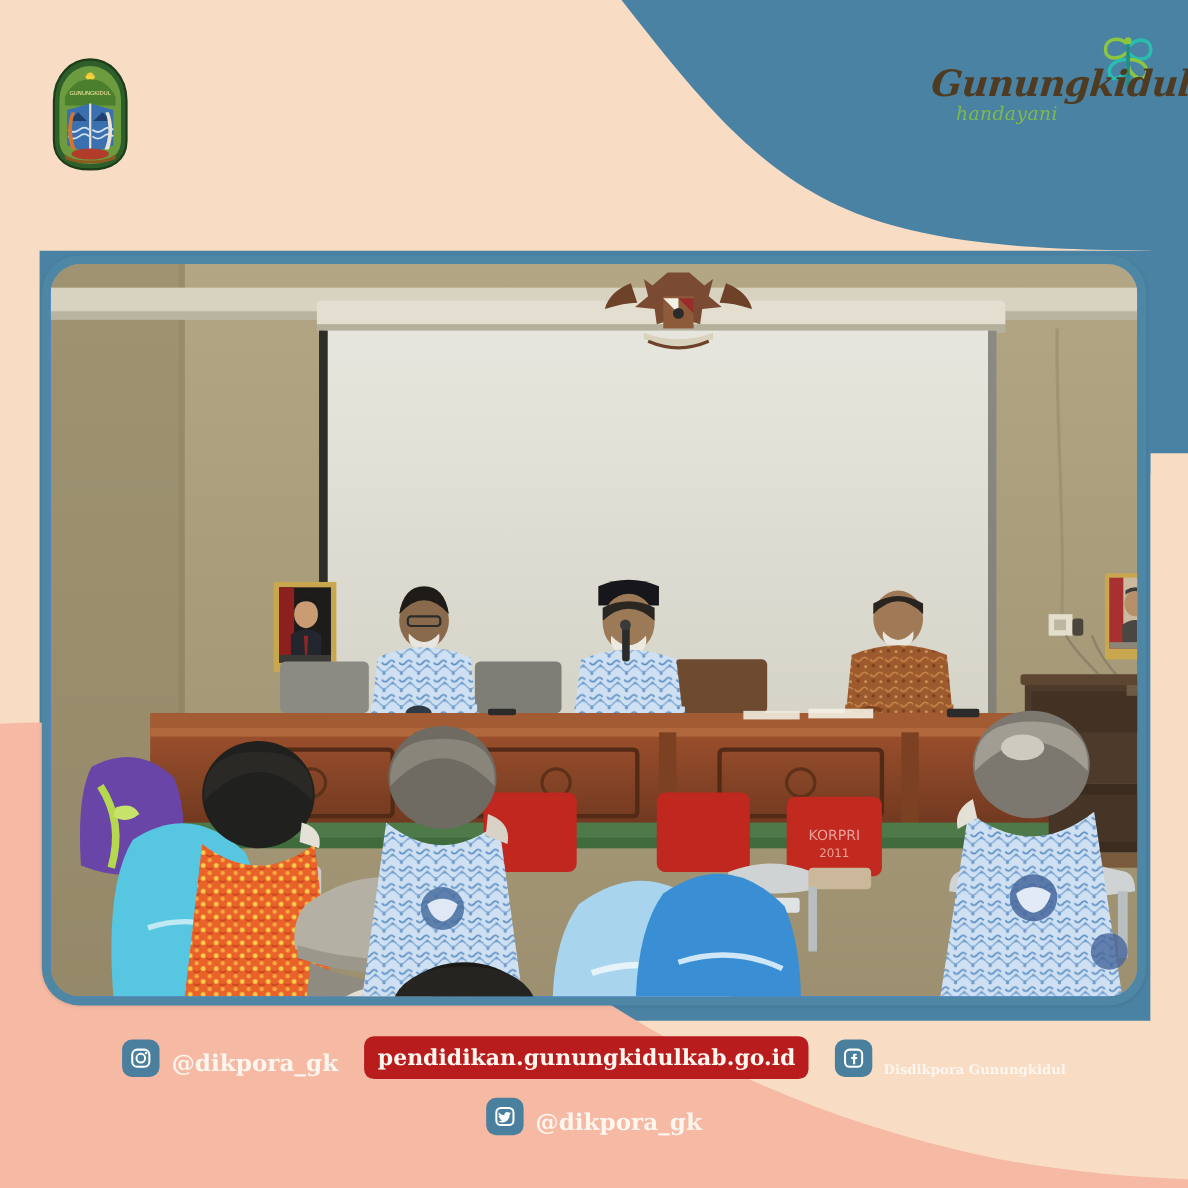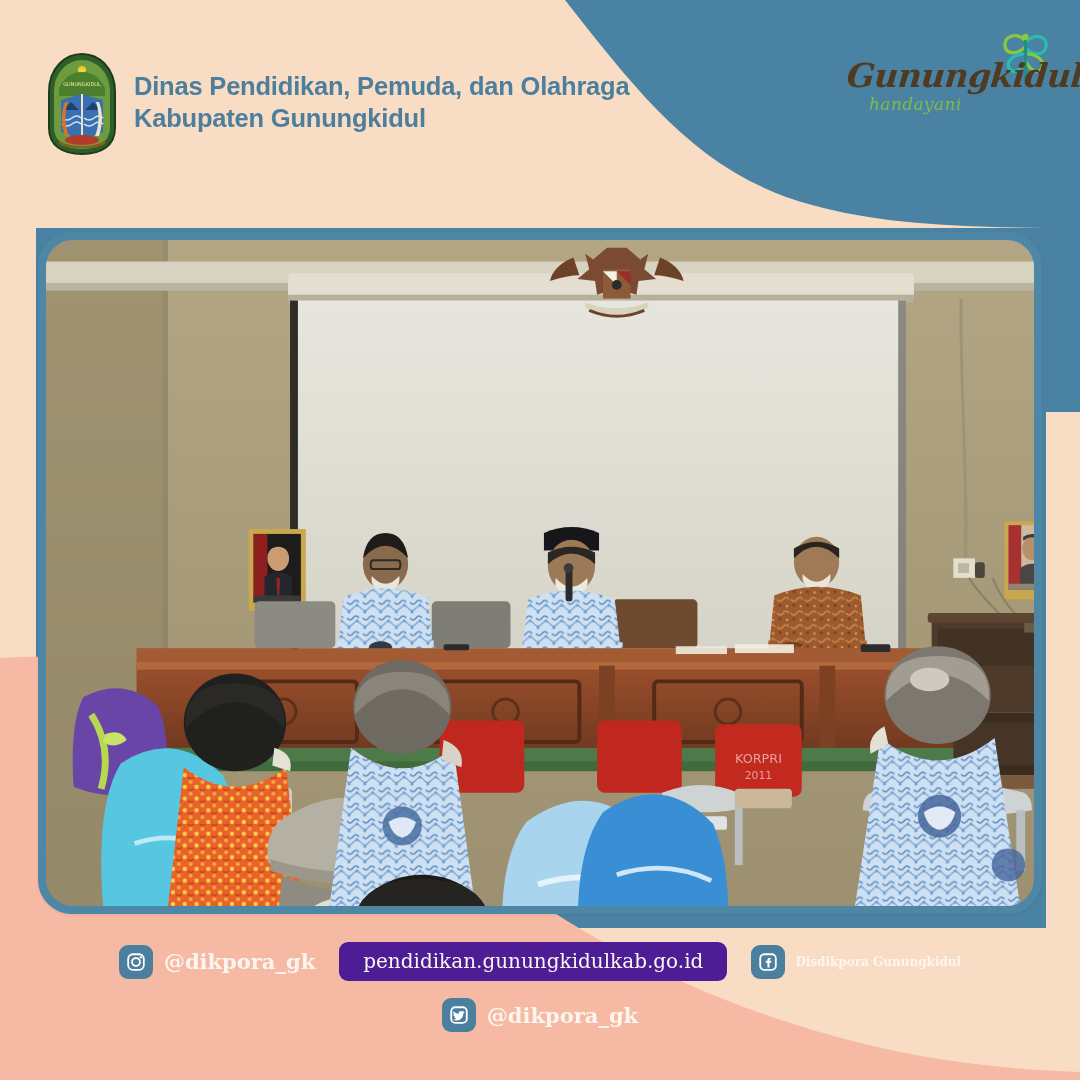--- a/index.html
+++ b/index.html
@@ -70,45 +70,46 @@
   .photo svg { display: block; width: 100%; height: 100%; }
 
   
   .footer { position: absolute; left: 0; bottom: 0; width: 1080px; height: 150px; z-index: 7; }
   .social-row {
     position: absolute; left: 0; width: 1080px;
     display: flex; align-items: center; justify-content: center;
   }
   .row1 { top: 12px; gap: 0; }
   .row2 { top: 68px; }
-  .social-item { display: flex; align-items: center; }
+  .social-item { display: flex; align-items: flex-end; }
   .sicon {
     width: 34px; height: 34px; border-radius: 9px;
     background: #4a7f9e;
     display: flex; align-items: center; justify-content: center;
     flex: 0 0 auto;
   }
   .sicon svg { display: block; }
   .slabel {
     font-family: "DejaVu Serif", serif;
     font-weight: bold;
     color: #fdf6ef;
     font-size: 21px;
     margin-left: 11px;
     white-space: nowrap;
   }
   .slabel.small { font-size: 12px; margin-left: 10px; }
   .url-badge {
-    background: #4c1d95; color: #fdf6ef;
+    background: #b91c1c; color: #fdf6ef;
     font-family: "DejaVu Serif", serif;
     font-size: 20px;
-    padding: 7px 24px 8px;
+    padding: 7px 12px 8px;
     border-radius: 9px;
     margin: 0 24px;
     white-space: nowrap;
+    font-weight: bold;
   }
 </style>
 </head>
 <body>
 
 <div id="stage">
 
   <div class="bg-layer">
     <svg class="bg-svg" viewBox="0 0 1080 1080" preserveAspectRatio="none">
 
@@ -155,24 +156,20 @@
         <path d="M39 66 q5 4 10 0 q5 -4 9 0" stroke="#cfe3f5" stroke-width="1.6" fill="none"></path>
         <path d="M17 72 q5 4 10 0 q5 -4 9 0" stroke="#cfe3f5" stroke-width="1.6" fill="none"></path>
         <path d="M39 72 q5 4 10 0 q5 -4 9 0" stroke="#cfe3f5" stroke-width="1.6" fill="none"></path>
         <path d="M23 50 C19 62 20 74 24 84 L20 84 C16 72 16 60 20 50 Z" fill="#d9742a"></path>
         <path d="M51 50 C55 62 54 74 50 84 L54 84 C58 72 58 60 54 50 Z" fill="#e8e3d2"></path>
         <ellipse cx="37" cy="88" rx="17" ry="5" fill="#b23c2a"></ellipse>
         <path d="M14 88 C22 96 52 96 60 88 L60 92 C50 98 24 98 14 92 Z" fill="#8d5a20"></path>
       </svg>
     </div>
 
-    <div class="title-block">
-      <div class="title-line">Dinas Pendidikan, Pemuda, dan Olahraga</div>
-      <div class="title-line">Kabupaten Gunungkidul</div>
-    </div>
 
     <div class="gk-logo">
       <div class="gk-mark">
         <svg viewBox="0 0 58 56" width="58" height="56">
           <g fill="none" stroke-width="3.2" stroke-linecap="round">
             <path d="M29 12 C20 4 8 8 9 18 C10 27 22 26 28 20" stroke="#8cc63f"></path>
             <path d="M30 14 C40 4 52 9 50 19 C48 28 36 27 31 21" stroke="#29bdb0"></path>
             <path d="M28 26 C19 26 10 32 13 40 C16 47 26 42 29 33" stroke="#29bdb0"></path>
             <path d="M31 26 C40 26 49 32 46 40 C43 47 33 42 30 33" stroke="#8cc63f"></path>
             <path d="M29.5 10 L29.5 50" stroke="#1f8f86"></path>

